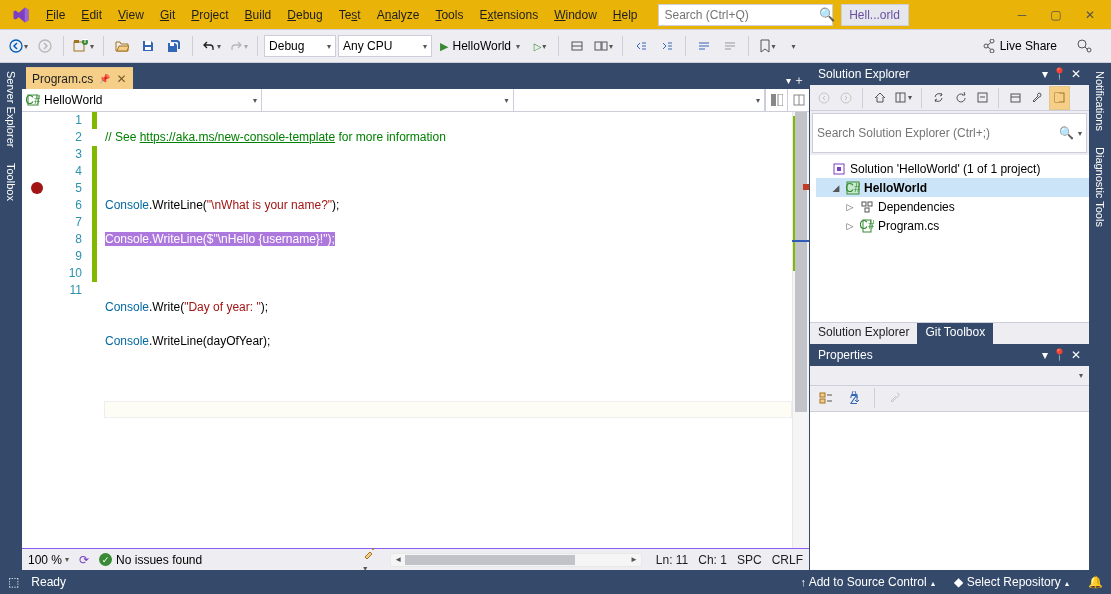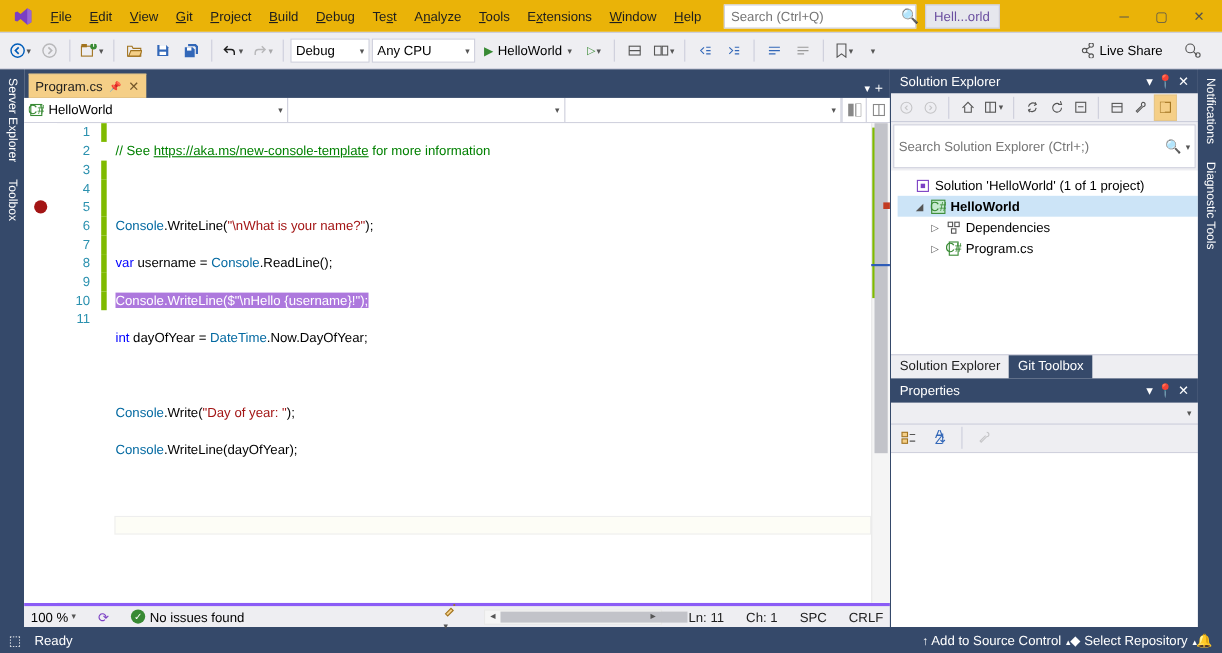--- a/index.html
+++ b/index.html
@@ -53,21 +53,21 @@
 .c-kw{color:#0000ff}
 .c-type{color:#0369a1}
 .c-str{color:#a31515}
 .hl{background:#ad78dd;color:#fff}
 .cur-line{background:#fdfdf6;border:1px solid #eee;margin-left:-1px}
 .vscr{width:17px;background:#f5f5f5;border-left:1px solid #e8e8e8;position:relative}
 .vscr-thumb{position:absolute;left:2px;right:2px;top:0;height:300px;background:#c2c3c9}
 .ov-red{position:absolute;right:0;width:6px;height:6px;background:#c23b22;top:72px}
 .ov-blue{position:absolute;right:0;width:17px;height:2px;background:#2e5cb8;top:128px}
 .ov-green{position:absolute;left:0;width:5px;top:4px;height:155px;background:#7fba00}
-.editor-status{height:22px;border-top:3px solid #8b5cf6;display:flex;align-items:center;padding:0 6px;gap:20px;background:#eeeef2}
+.editor-status{height:22px;border-top:1px solid #8b5cf6;display:flex;align-items:center;padding:0 6px;gap:10px;background:#eeeef2}
 .editor-status .zoom{display:flex;align-items:center;gap:2px}
 .hscroll{flex:1;height:14px;background:#f5f5f5;border:1px solid #e8e8e8;display:flex;align-items:center;position:relative;margin:0 4px}
 .hscroll-thumb{position:absolute;left:14px;width:170px;top:1px;bottom:1px;background:#c2c3c9}
 .status-item{color:#1e1e1e}
 .right-panels{width:280px;display:flex;flex-direction:column;background:#eeeef2;border-left:1px solid #35496a}
 .panel-title{height:22px;background:#35496a;color:#fff;display:flex;align-items:center;padding:0 8px;gap:4px}
 .panel-title .ticons{margin-left:auto;display:flex;gap:4px;font-size:10px}
 .se-toolbar{height:26px;border-bottom:1px solid #cccedb;display:flex;align-items:center;padding:0 4px;gap:2px;background:#eeeef2}
 .se-toolbar .tbtn{min-width:20px}
 .se-active{background:#f5cf87;border:1px solid #e5c68a}
@@ -79,21 +79,21 @@
 .tree-row.sel{background:#cce4f7}
 .tree-ico{width:14px;height:14px;display:inline-flex;align-items:center;justify-content:center;font-size:10px}
 .bold{font-weight:600}
 .se-tabs{height:22px;display:flex;background:#eeeef2;border-top:1px solid #cccedb}
 .se-tab{padding:2px 8px;color:#1e1e1e}
 .se-tab.active{background:#35496a;color:#fff}
 .props-body{flex:1;background:#fff;min-height:60px}
 .props-tb{height:26px;border-bottom:1px solid #cccedb;display:flex;align-items:center;padding:0 4px;gap:4px}
 .props-drop{height:20px;border-bottom:1px solid #cccedb;display:flex;justify-content:flex-end;padding-right:6px;align-items:center}
 .statusbar{height:24px;background:#35496a;color:#fff;display:flex;align-items:center;padding:0 8px;gap:12px}
-.statusbar .sb-right{margin-left:auto;display:flex;align-items:center;gap:0}
+.statusbar .sb-right{margin-left:auto;display:flex;align-items:center;gap:19px}
 .noissues{display:flex;align-items:center;gap:4px}
 .check-ico{width:13px;height:13px;border-radius:50%;background:#388a34;color:#fff;font-size:9px;display:flex;align-items:center;justify-content:center}
 svg{display:block}
 </style>
 </head>
 <body>
 
 <div class="menubar">
   <div class="vs-logo">
     <svg viewBox="0 0 24 24">
@@ -338,23 +338,21 @@
           <div class="cb-green"></div>
           <div class="cb-green"></div>
           <div class="cb-green"></div>
           <div class="cb-green"></div>
           <div></div>
       </div>
       <div class="code">
 <div class="code-line"><span class="c-comment">// See </span><span class="c-link">https://aka.ms/new-console-template</span><span class="c-comment"> for more information</span></div>
 <div class="code-line"></div>
 <div class="code-line"><span class="c-type">Console</span><span>.WriteLine(</span><span class="c-str">"\nWhat is your name?"</span><span>);</span></div>
-<div class="code-line"><span class="c-kw">var</span><span> username = </span><span class="c-type">Console</span><span>.ReadLine();</span></div>
 <div class="code-line"><span class="hl">Console.WriteLine($"\nHello {username}!");</span></div>
-<div class="code-line"><span class="c-kw">int</span><span> dayOfYear = </span><span class="c-type">DateTime</span><span>.Now.DayOfYear;</span></div>
 <div class="code-line"></div>
 <div class="code-line"><span class="c-type">Console</span><span>.Write(</span><span class="c-str">"Day of year: "</span><span>);</span></div>
 <div class="code-line"><span class="c-type">Console</span><span>.WriteLine(dayOfYear);</span></div>
 <div class="code-line"></div>
 <div class="code-line cur-line"></div>
       </div>
       <div class="vscr">
         <div class="ov-green"></div>
         <div class="vscr-thumb"></div>
         <div class="ov-red"></div>

